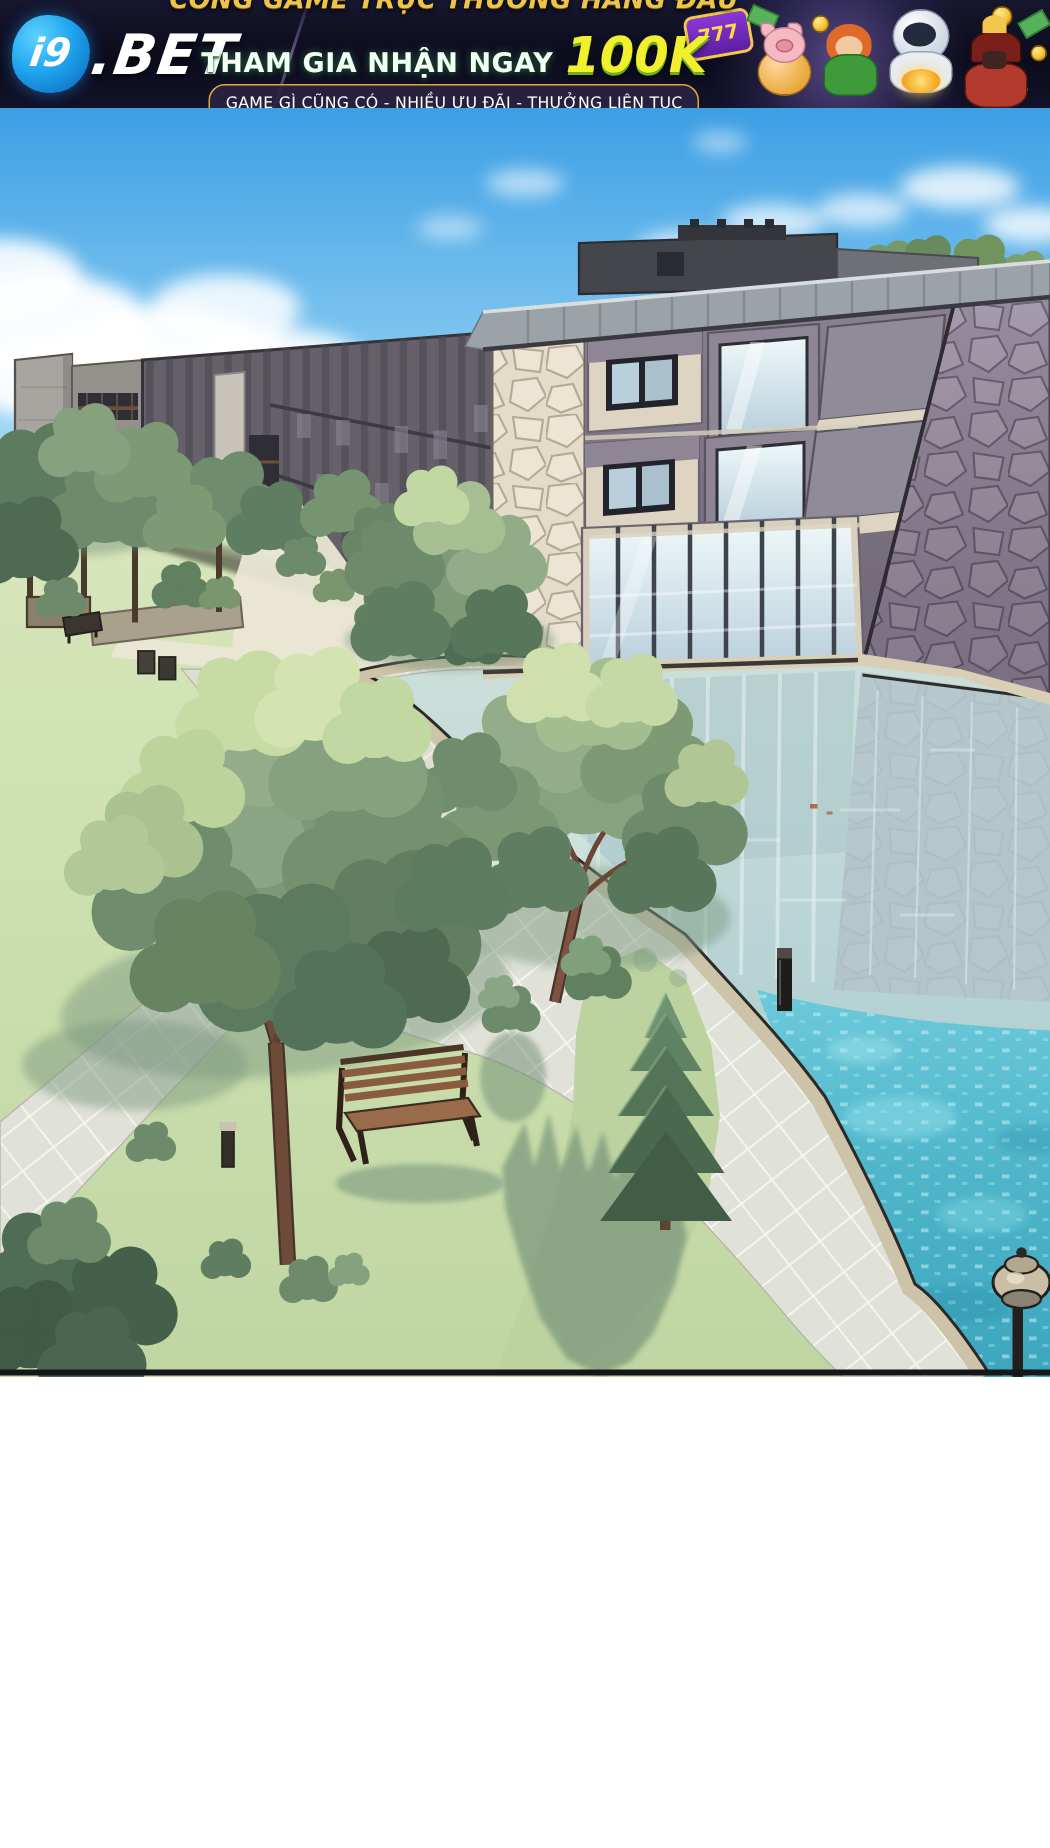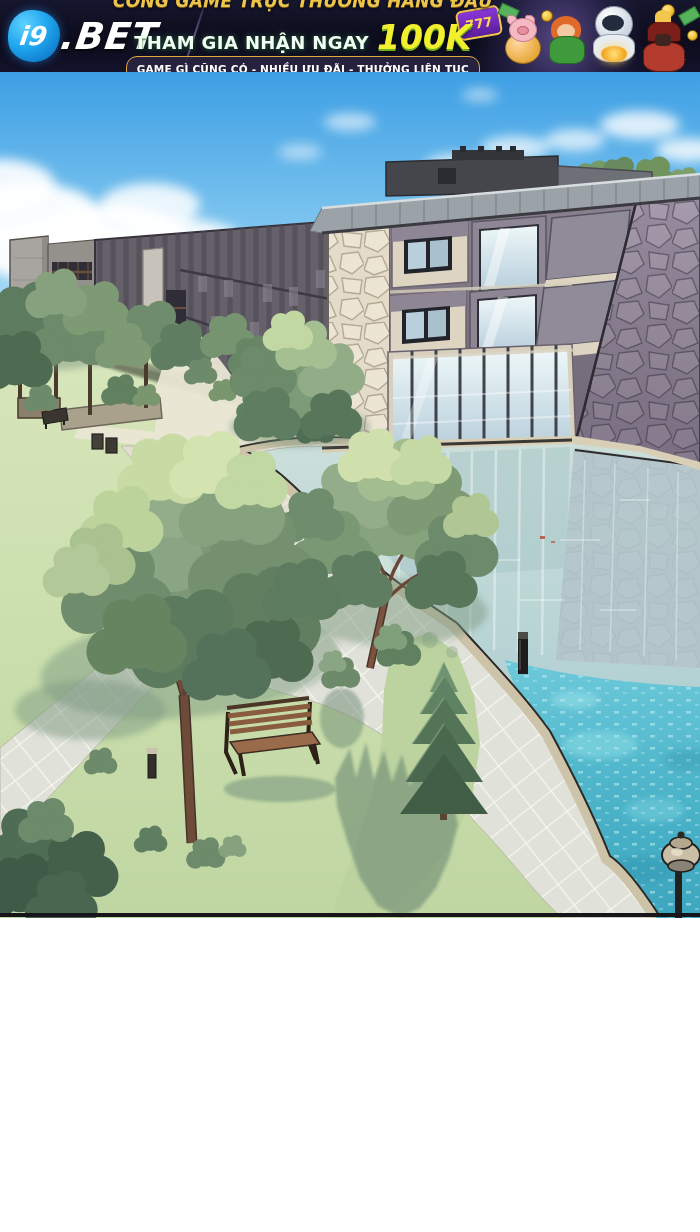--- a/index.html
+++ b/index.html
@@ -19,21 +19,21 @@
     transform:skewX(-8deg);margin-left:1px;text-shadow:0 2px 3px rgba(0,0,0,.6);}
   .divider{position:absolute;left:192px;top:-10px;width:2px;height:100px;background:linear-gradient(180deg,transparent,#6a5a8a,transparent);transform:rotate(18deg);z-index:2;}
   .banner-center{display:flex;flex-direction:column;align-items:center;margin-left:14px;z-index:3;flex:0 0 auto;width:262px;}
   .headline{font-size:17px;font-weight:bold;font-style:italic;letter-spacing:.3px;color:#edc44c;
     text-shadow:0 1px 0 #7a5a10,0 2px 3px rgba(0,0,0,.7);white-space:nowrap;}
   .subrow{display:flex;align-items:baseline;gap:8px;margin-top:12px;}
   .subline{font-size:18px;font-weight:bold;color:#f4fff4;letter-spacing:.4px;text-shadow:0 1px 2px #0a3b1e,0 0 6px rgba(120,255,160,.35);white-space:nowrap;}
   .amount{font-size:33px;font-weight:bold;font-style:italic;color:#f2ef2e;line-height:.9;
     text-shadow:0 2px 0 #6fae1f,0 3px 4px rgba(0,0,0,.6);}
   .pill{margin-top:3px;border:1px solid #e2a83e;border-radius:11px;background:rgba(42,36,66,.85);
-    color:#fff;font-size:10.5px;font-weight:bold;padding:6px 10px;white-space:nowrap;letter-spacing:.2px;}
+    color:#fff;font-size:10.5px;font-weight:normal;padding:6px 10px;white-space:nowrap;letter-spacing:.2px;}
   .banner-art{position:absolute;right:0;top:0;width:245px;height:72px;z-index:1;}
   .glow{position:absolute;right:40px;top:-30px;width:200px;height:140px;
     background:radial-gradient(circle,rgba(150,120,220,.55) 0%,rgba(80,70,140,.25) 45%,transparent 70%);}
   .slot-badge{position:absolute;left:2px;top:8px;width:40px;height:26px;background:linear-gradient(180deg,#8a37d8,#5c1fa0);
     border:2px solid #f3c64e;border-radius:6px;transform:rotate(-10deg);
     display:flex;align-items:center;justify-content:center;color:#ffd84a;font-weight:bold;font-size:13px;}
   .coin{position:absolute;border-radius:50%;background:radial-gradient(circle at 35% 30%,#ffe98c,#f5c33c 55%,#b57d14);border:1px solid #8a5d0e;}
   .bill{position:absolute;width:17px;height:10px;background:#57b25c;border:1px solid #2e7d32;}
   .char{position:absolute;}
   .pig-body{width:34px;height:30px;border-radius:50%;background:radial-gradient(circle at 35% 30%,#ffd9a0,#e8a93c 70%);border:1px solid #9c6b1a;}

